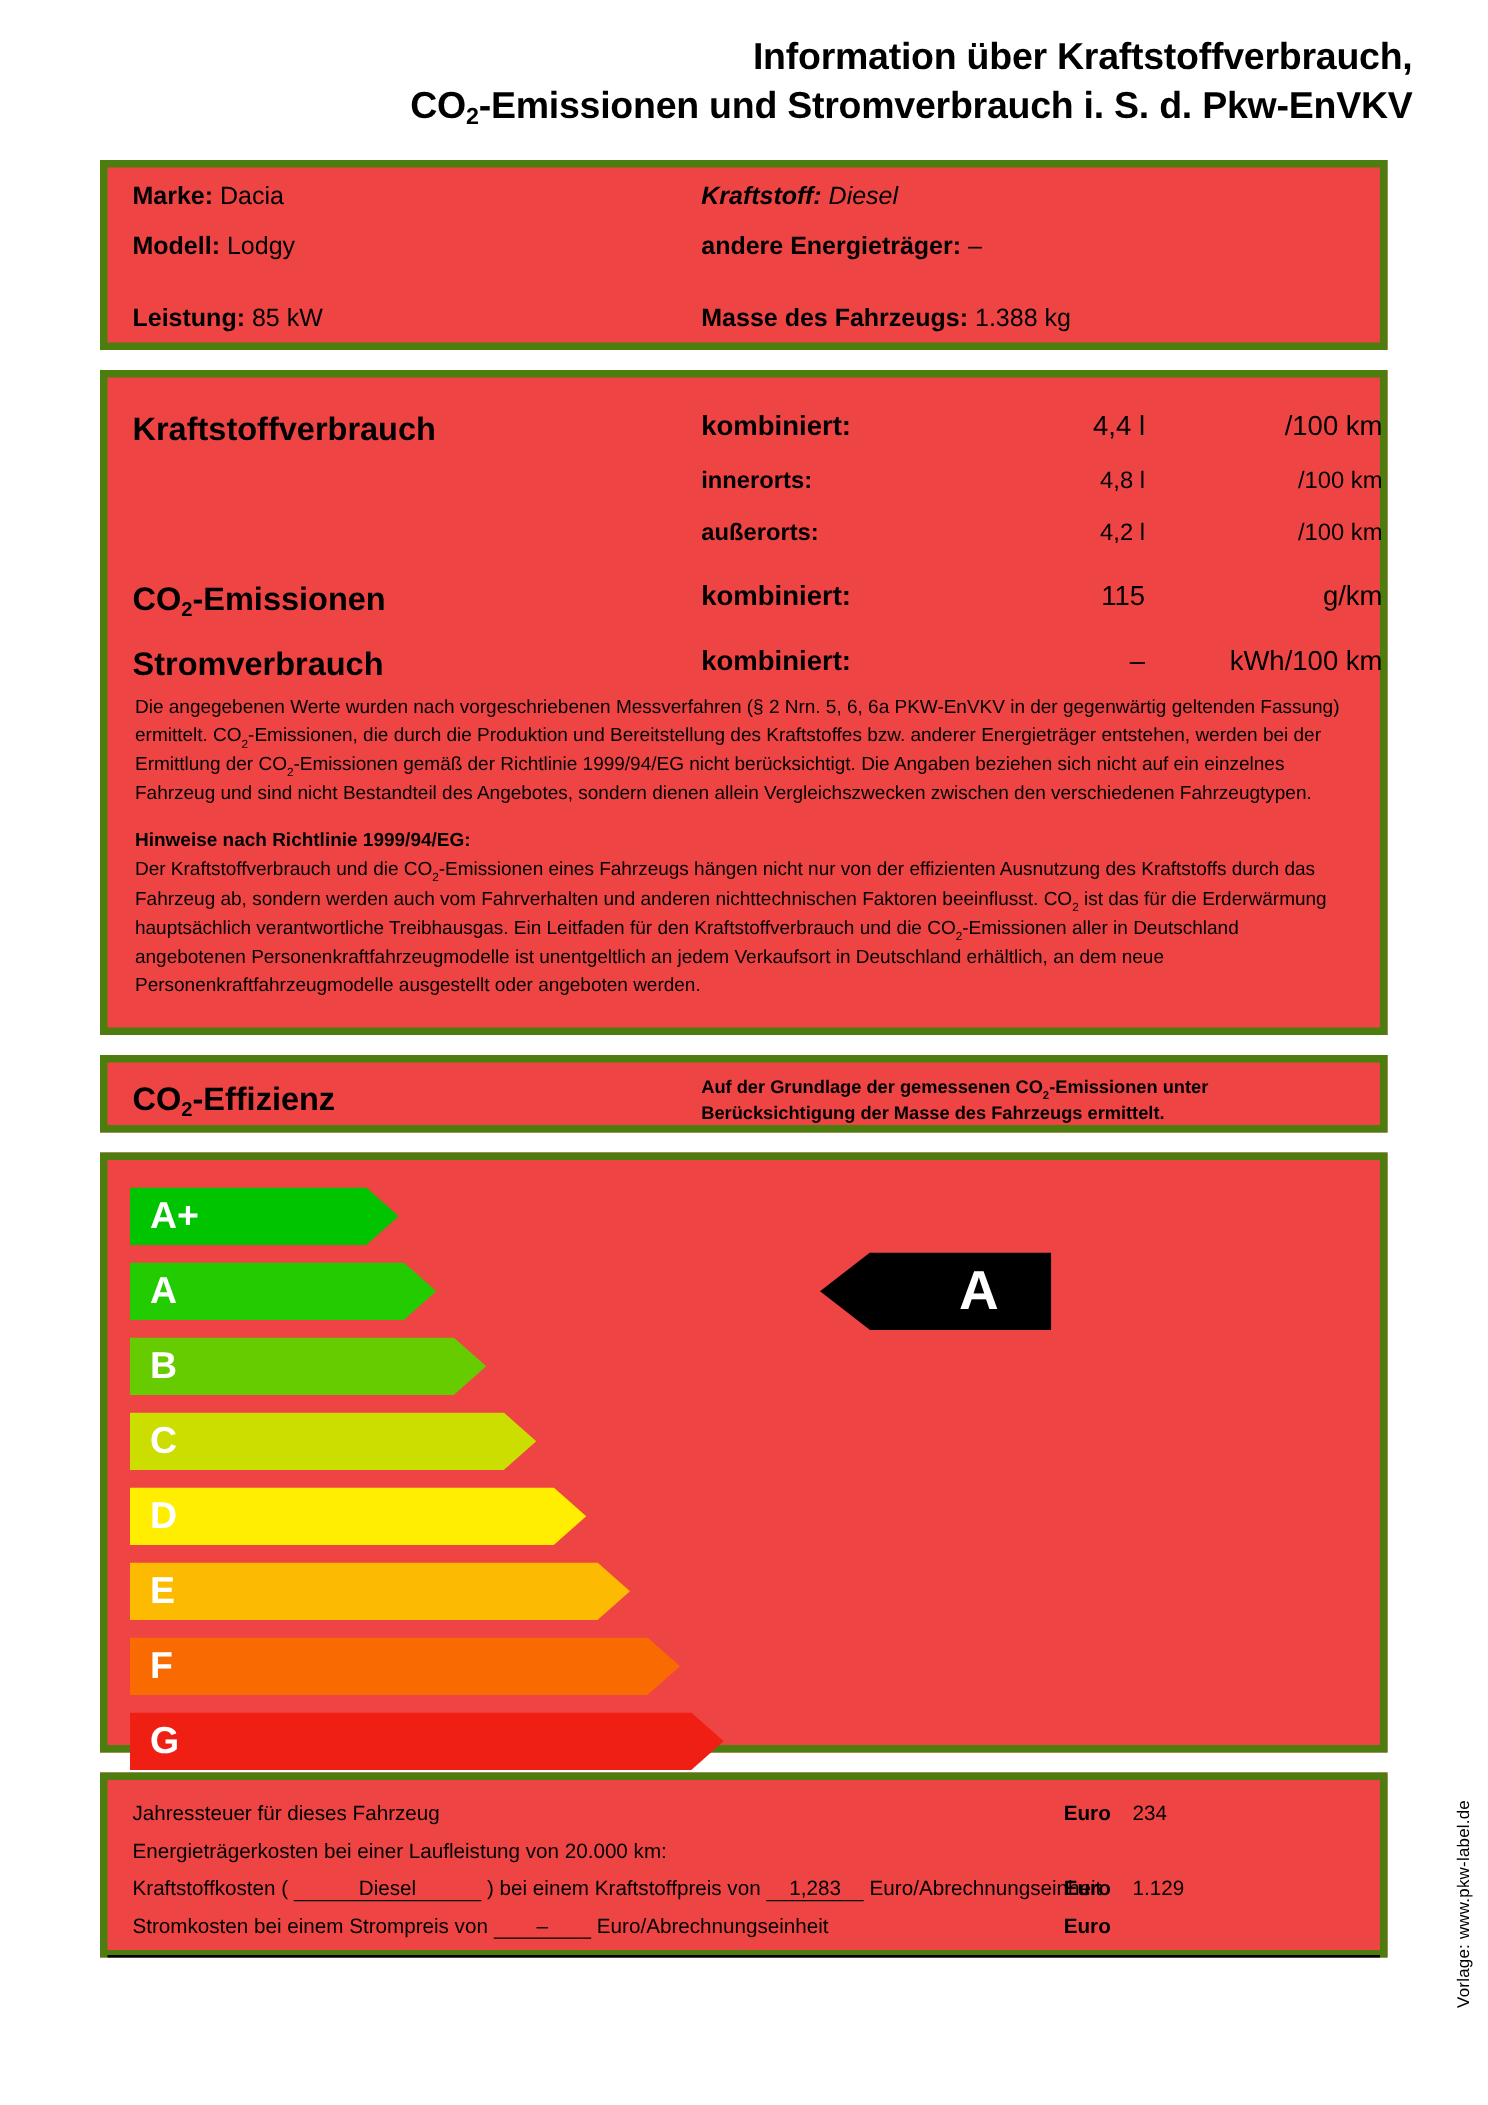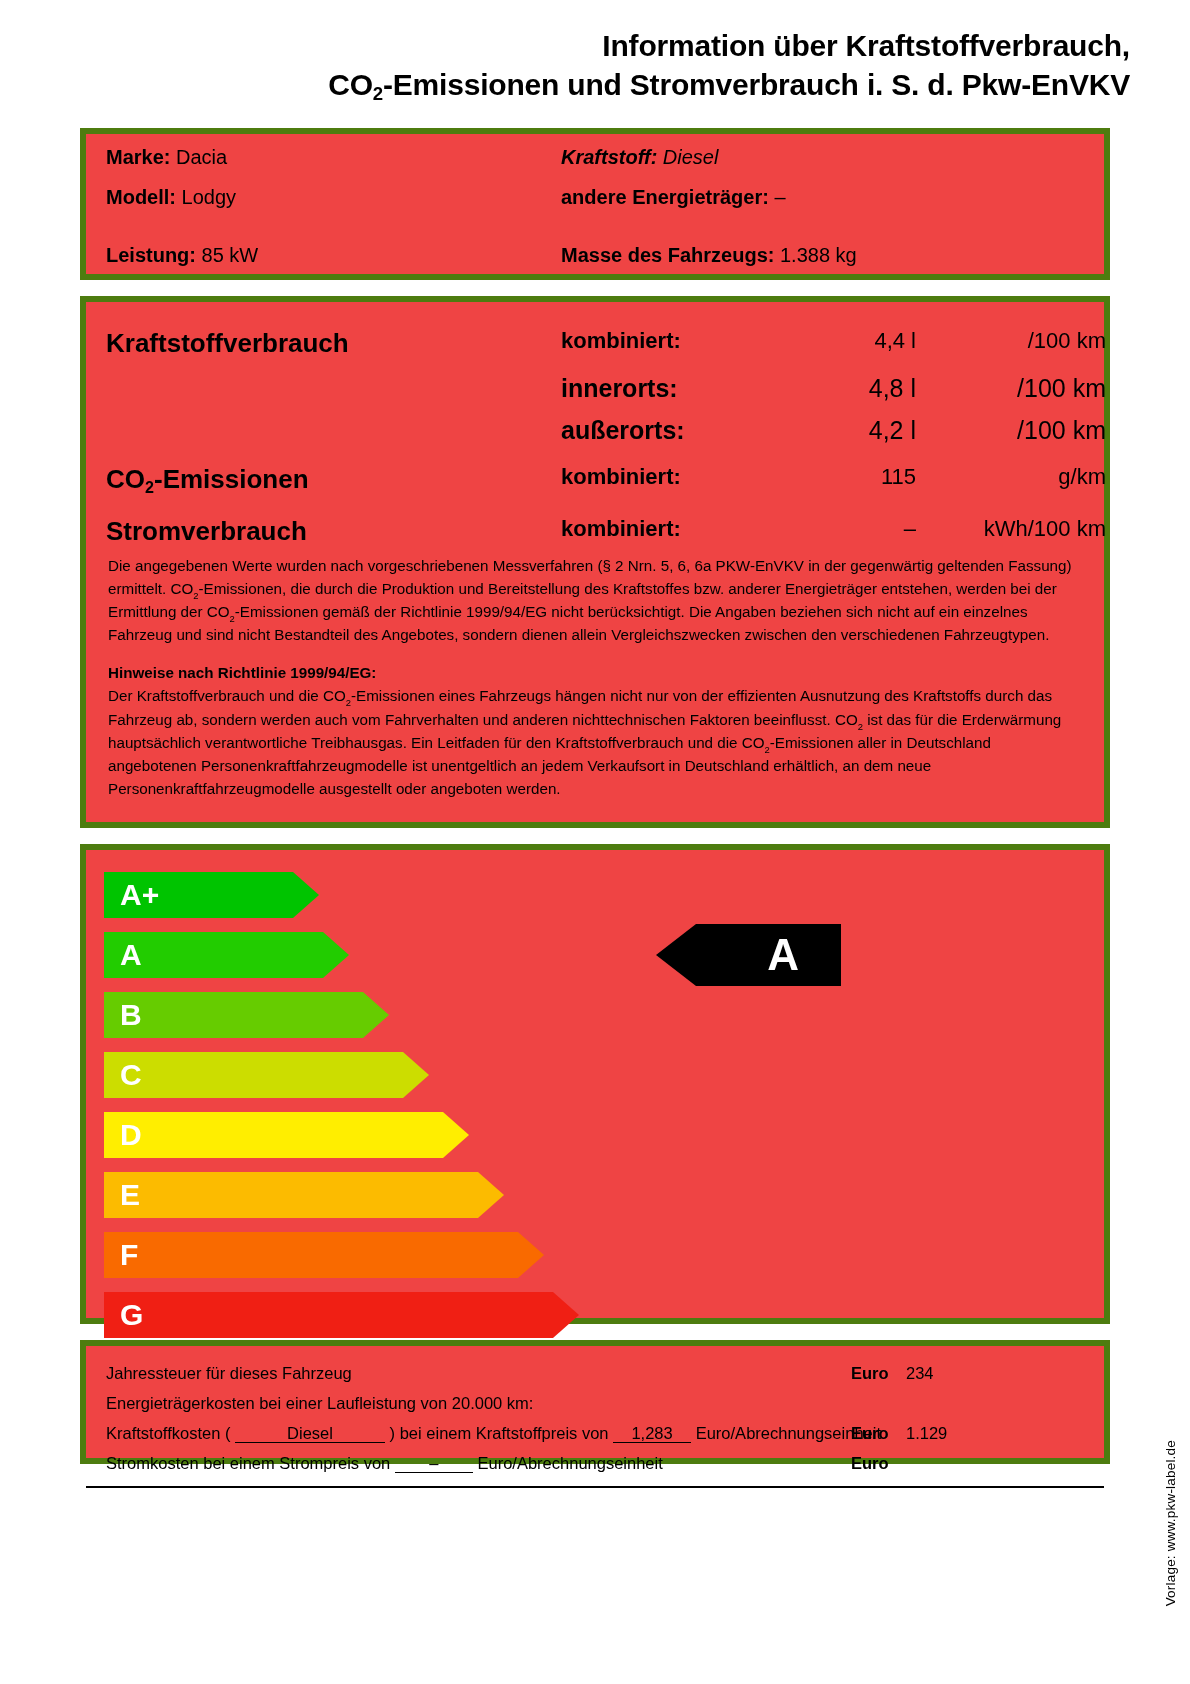--- a/index.html
+++ b/index.html
@@ -58,21 +58,21 @@
   .cons-grid { position: relative; height: 232px; }
   .c-head {
     position: absolute; left: 20px;
     font-weight: bold; font-size: 26px;
   }
   .c-term { position: absolute; left: 475px; font-weight: bold; }
   .c-val  { position: absolute; text-align: right; }
   .c-unit { position: absolute; text-align: right; }
 
   .r1 { font-size: 22px; }
-  .r2 { font-size: 25px; text-align: right; }
+  .r2 { font-size: 19px; text-align: right; }
 
   .row1 { top: 12px; }
   .row2 { top: 58px; }
   .row3 { top: 100px; }
   .row4 { top: 148px; }
   .row5 { top: 200px; }
 
   .c-val.w  { width: 150px; left: 680px; }
   .c-unit.w { width: 180px; left: 840px; }
 
@@ -126,21 +126,21 @@
     height: 62px;
     display: flex; align-items: center; justify-content: flex-end;
   }
   .marker .mshape { position: absolute; left: 0; top: 0; height: 62px; width: 100%; }
   .marker .mlbl {
     position: relative; z-index: 2; color: #ffffff;
     font-weight: bold; font-size: 44px; padding-right: 42px; line-height: 1;
   }
 
   
-  .costs { padding: 12px 20px 10px 20px; position: relative; height: 124px; }
+  .costs { padding: 12px 20px 10px 20px; position: relative; height: 148px; }
   .cost-line { position: relative; font-size: 16.5px; height: 30px; line-height: 30px; }
   .cost-euro { position: absolute; left: 745px; font-weight: bold; }
   .cost-amt  { position: absolute; left: 800px; }
   .blank {
     display: inline-block; border-bottom: 1.5px solid #000;
     text-align: center; line-height: 1.1;
   }
   .blank.wide { min-width: 150px; }
   .blank.narrow { min-width: 78px; text-align: center; }
 
@@ -230,20 +230,27 @@
       <div class="c-unit w row5 r1">kWh/100 km</div>
     </div>
 
     <div class="legal">
       <p><span>Die angegebenen Werte wurden nach vorgeschriebenen Messverfahren (§ 2 Nrn. 5, 6, 6a PKW-EnVKV in der gegenwärtig geltenden Fassung) ermittelt. CO</span><sub>2</sub><span>-Emissionen, die durch die Produktion und Bereitstellung des Kraftstoffes bzw. anderer Energieträger entstehen, werden bei der Ermittlung der CO</span><sub>2</sub><span>-Emissionen gemäß der Richtlinie 1999/94/EG nicht berücksichtigt. Die Angaben beziehen sich nicht auf ein einzelnes Fahrzeug und sind nicht Bestandteil des Angebotes, sondern dienen allein Vergleichszwecken zwischen den verschiedenen Fahrzeugtypen.</span></p>
       <p class="spaced bold">Hinweise nach Richtlinie 1999/94/EG:</p>
       <p><span>Der Kraftstoffverbrauch und die CO</span><sub>2</sub><span>-Emissionen eines Fahrzeugs hängen nicht nur von der effizienten Ausnutzung des Kraftstoffs durch das Fahrzeug ab, sondern werden auch vom Fahrverhalten und anderen nichttechnischen Faktoren beeinflusst. CO</span><sub>2</sub><span> ist das für die Erderwärmung hauptsächlich verantwortliche Treibhausgas. Ein Leitfaden für den Kraftstoffverbrauch und die CO</span><sub>2</sub><span>-Emissionen aller in Deutschland angebotenen Personenkraftfahrzeugmodelle ist unentgeltlich an jedem Verkaufsort in Deutschland erhältlich, an dem neue Personenkraftfahrzeugmodelle ausgestellt oder angeboten werden.</span></p>
     </div>
   </div>
 
+  <div class="box effhead">
+    <div class="eff-title"><span>CO</span><sub>2</sub><span>-Effizienz</span></div>
+    <div class="eff-note">
+      <span>Auf der Grundlage der gemessenen CO</span><sub>2</sub><span>-Emissionen unter</span><br>
+      <span>Berücksichtigung der Masse des Fahrzeugs ermittelt.</span>
+    </div>
+  </div>
 
   <div class="box scale" id="scale-host">
 
   <div class="bar-row">
         <div class="bar" style="width: 215px;">
           <svg class="shape" viewBox="0 0 215 46" preserveAspectRatio="none">
             <polygon points="0,0 189,0 215,23 189,46 0,46" fill="#00C400"></polygon>
           </svg>
           <span class="lbl">A+</span>
         </div>

